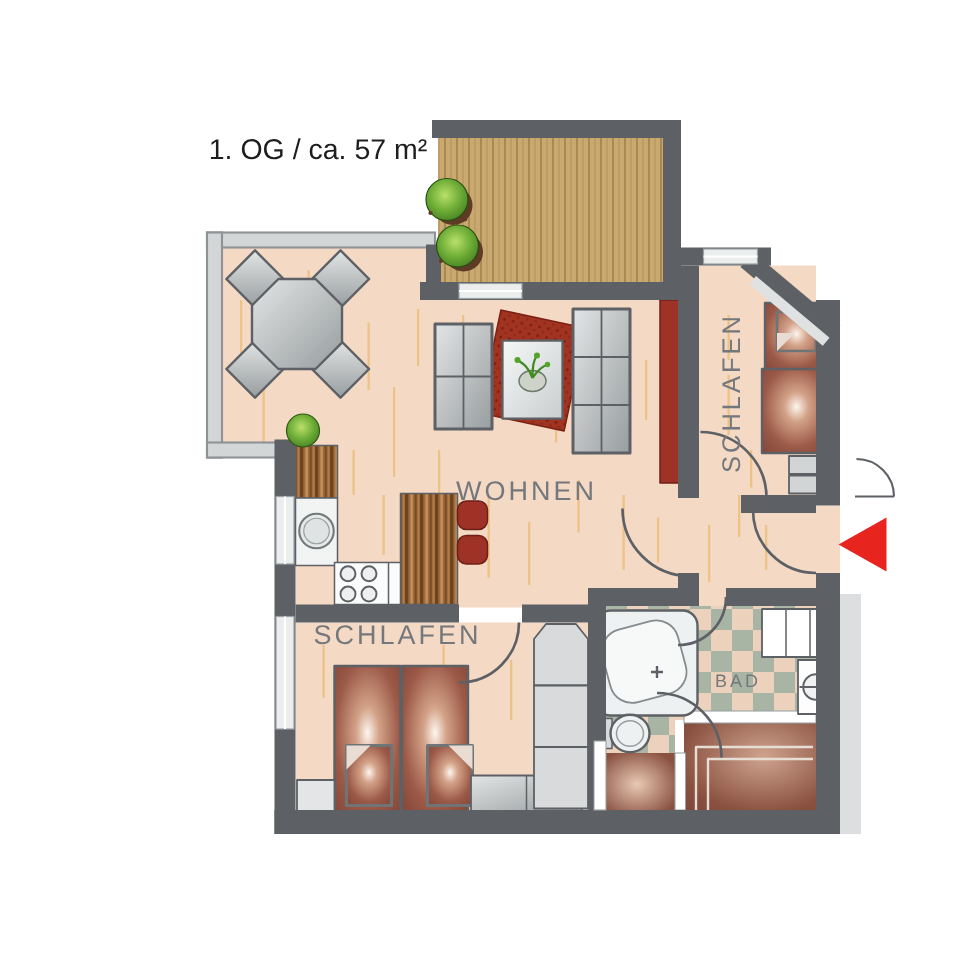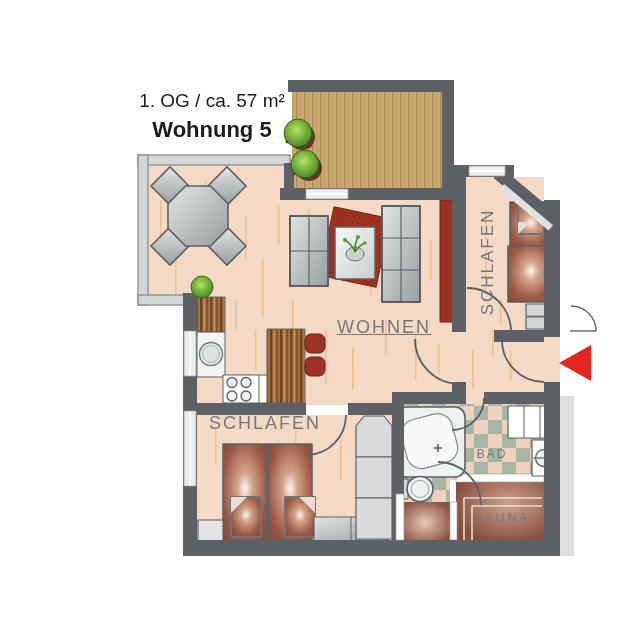--- a/index.html
+++ b/index.html
@@ -303,21 +303,19 @@
     <circle cx="265" cy="164" r="14" fill="url(#gplant)" stroke="#274f12" stroke-width="0.8"></circle>
     <circle cx="277" cy="176" r="1.6" fill="#5d3b24"></circle>
         <circle cx="254" cy="174" r="1.4" fill="#5d3b24"></circle>
   </g>
   <circle cx="162" cy="287" r="11" fill="url(#gplant)" stroke="#2f5a14" stroke-width="0.8"></circle>
 
   <polygon points="519,363 551,345 551,381" fill="#e8241f"></polygon>
 </svg>
 
 <div id="title1">1. OG / ca. 57 m²</div>
-<div id="title2">Wohnung 5</div>
 
 <div class="lbl vert" style="left:383px;top:252px;width:130px;height:20px;font-size:17px;">SCHLAFEN</div>
-<div class="lbl" style="left:284px;top:317px;width:120px;text-decoration:underline;">WOHNEN</div>
+<div class="lbl" style="left:251px;top:317px;width:120px;">WOHNEN</div>
 <div class="lbl" style="left:165px;top:413px;width:120px;">SCHLAFEN</div>
 <div class="lbl small" style="left:412px;top:447px;width:80px;">BAD</div>
-<div class="lbl small" style="left:412px;top:511px;width:100px;letter-spacing:3px;">SAUNA</div>
 
 </div>
 
 </body></html>

